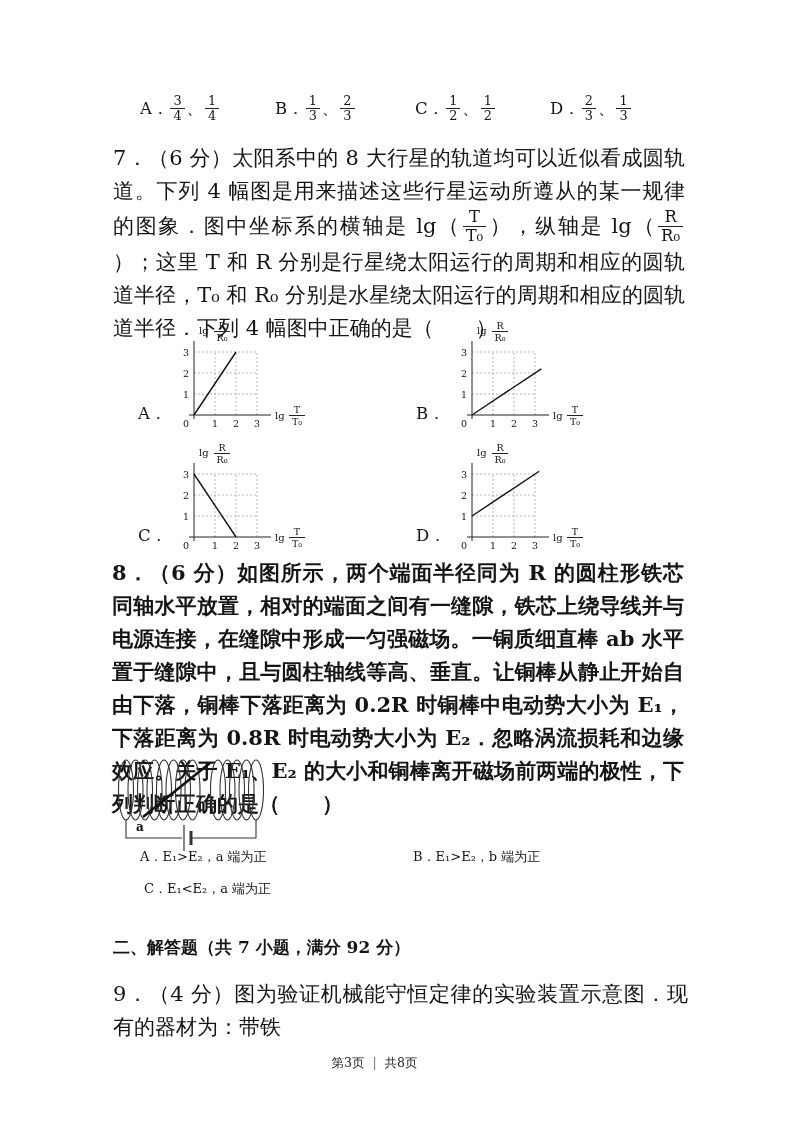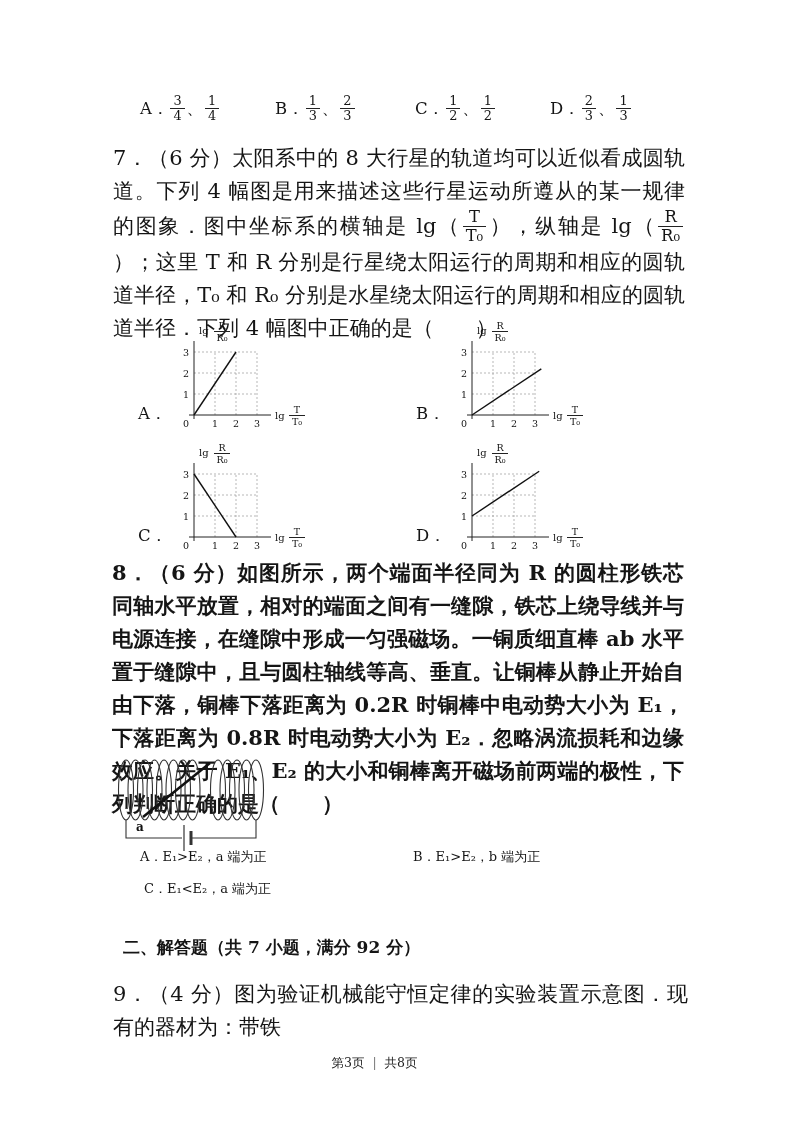--- a/index.html
+++ b/index.html
@@ -182,21 +182,21 @@
     <line x1="74" y1="71" x2="74" y2="97" stroke="#333" stroke-width="1.2"></line>
     <line x1="81" y1="77" x2="81" y2="91" stroke="#333" stroke-width="3"></line>
     <line x1="33" y1="63" x2="100" y2="9" stroke="#111" stroke-width="2.5"></line>
     <text x="26" y="77" font-size="12" font-weight="bold" fill="#111">a</text>
   </svg>
 
   <span class="q8opt" style="left:140px;top:848px;">A．E₁&gt;E₂，a 端为正</span>
   <span class="q8opt" style="left:413px;top:848px;">B．E₁&gt;E₂，b 端为正</span>
   <span class="q8opt" style="left:144px;top:880px;">C．E₁&lt;E₂，a 端为正</span>
 
-  <div class="abs section-title" style="left:123px;top:936px;">二、解答题（共 7 小题，满分 92 分）</div>
+  <div class="abs section-title" style="left:113px;top:936px;">二、解答题（共 7 小题，满分 92 分）</div>
 
   <div class="abs para" style="left:113px;top:978px;width:575px;">9．（4 分）图为验证机械能守恒定律的实验装置示意图．现有的器材为：带铁</div>
 
   <div class="footer" style="top:1055px;">
     <span>第3页</span><span class="sep">|</span><span>共8页</span>
   </div>
 
 </div>
 
 </body></html>

